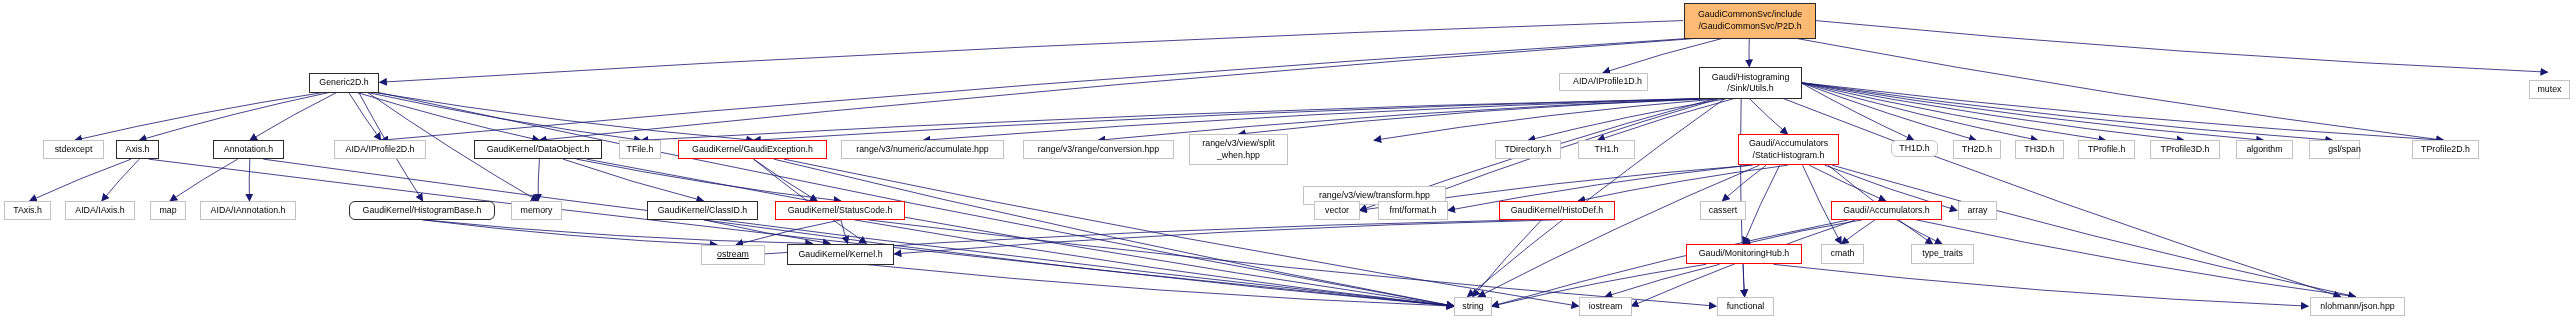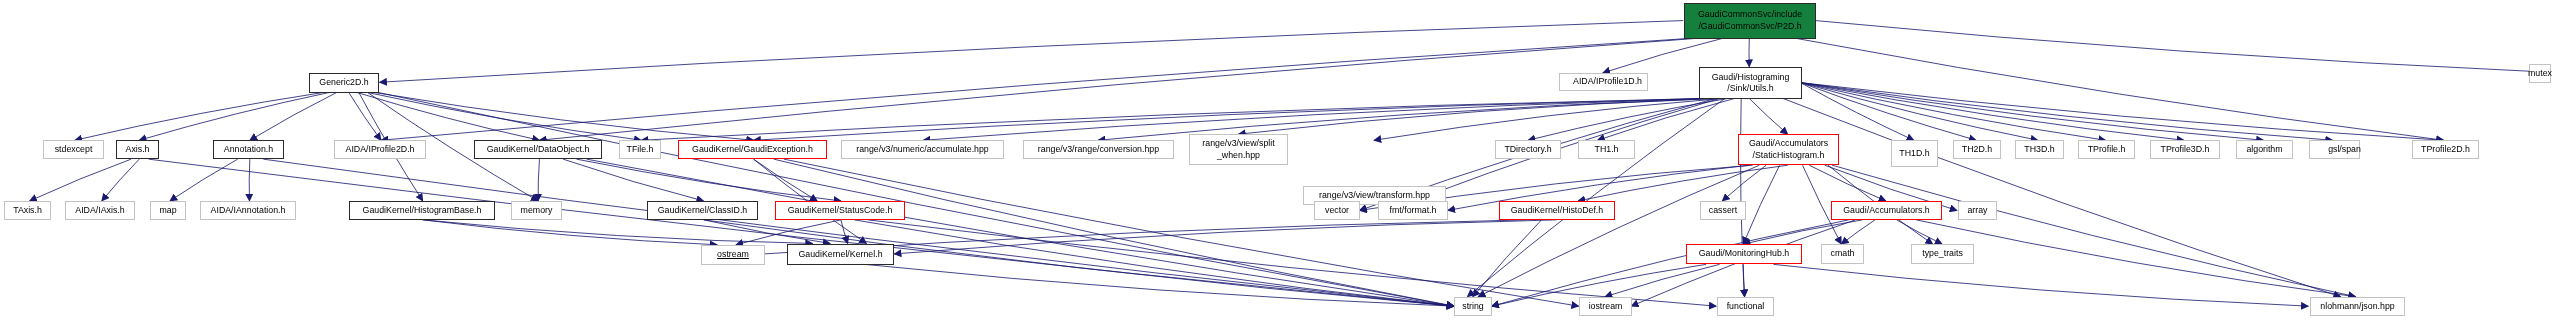--- a/index.html
+++ b/index.html
@@ -19,21 +19,21 @@
     background:#ffffff;
     font-size:8.8px;line-height:1.28;
     color:#000;
     text-align:center;
     white-space:nowrap;
     z-index:2;
   }
   .node.ext{border:0.7px solid #c3c3c3;}
   .node.doc{border:1px solid #2a2a2a;}
   .node.red{border:1px solid #ff0000;}
-  .node.main{border:1px solid #2a2a2a;background:#15803d;}
+  .node.main{border:1px solid #2a2a2a;background:#fdba74;}
   .edge{fill:none;}
 </style>
 </head>
 <body>
 
 <div id="graph" style="width: 2576px; height: 321px;">
   <svg id="edges" xmlns="http://www.w3.org/2000/svg" width="2576" height="321" viewBox="0 0 3814 476">
     <defs>
       <marker id="arr" viewBox="0 0 10 10" refX="9" refY="5" markerWidth="10" markerHeight="10" orient="auto">
         <path d="M0,0 L10,5 L0,10 z" fill="#191970"></path>
@@ -133,21 +133,21 @@
     <div class="node doc" style="left: 309px; top: 73px; width: 70px; height: 20px; text-align: right;">
       <span>Generic2D.h</span>
     </div>
     <div class="node ext" style="left: 1559px; top: 73px; width: 89px; height: 18px; padding-left: 8px;">
       <span>AIDA/IProfile1D.h</span>
     </div>
     <div class="node doc" style="left: 1699px; top: 67px; width: 103px; height: 32px;">
       <span>Gaudi/Histograming</span>
       <span>/Sink/Utils.h</span>
     </div>
-    <div class="node ext" style="left: 2529px; top: 64px; width: 22px; height: 19px; text-align: right;">
+    <div class="node ext" style="left: 2529px; top: 80px; width: 41px; height: 19px; text-align: right;">
       <span>mutex</span>
     </div>
     <div class="node ext" style="left: 43px; top: 140px; width: 61px; height: 19px;">
       <span>stdexcept</span>
     </div>
     <div class="node doc" style="left: 116px; top: 140px; width: 43px; height: 19px; align-items: center;">
       <span>Axis.h</span>
     </div>
     <div class="node doc" style="left: 213px; top: 140px; width: 71px; height: 19px;">
       <span>Annotation.h</span>
@@ -180,21 +180,21 @@
     <div class="node ext" style="left: 1495px; top: 140px; width: 66px; height: 19px;">
       <span>TDirectory.h</span>
     </div>
     <div class="node ext" style="left: 1578px; top: 140px; width: 57px; height: 19px;">
       <span>TH1.h</span>
     </div>
     <div class="node red" style="left: 1738px; top: 134px; width: 101px; height: 31px;">
       <span>Gaudi/Accumulators</span>
       <span>/StaticHistogram.h</span>
     </div>
-    <div class="node ext" style="left: 1891px; top: 140px; width: 47px; height: 27px;">
+    <div class="node ext" style="left: 1891px; top: 140px; width: 47px; height: 17px; border-radius: 6px;">
       <span>TH1D.h</span>
     </div>
     <div class="node ext" style="left: 1953px; top: 140px; width: 48px; height: 19px;">
       <span>TH2D.h</span>
     </div>
     <div class="node ext" style="left: 2015px; top: 140px; width: 49px; height: 19px;">
       <span>TH3D.h</span>
     </div>
     <div class="node ext" style="left: 2078px; top: 140px; width: 57px; height: 19px;">
       <span>TProfile.h</span>
@@ -216,21 +216,21 @@
     </div>
     <div class="node ext" style="left: 65px; top: 201px; width: 70px; height: 19px;">
       <span>AIDA/IAxis.h</span>
     </div>
     <div class="node ext" style="left: 150px; top: 201px; width: 36px; height: 19px;">
       <span>map</span>
     </div>
     <div class="node ext" style="left: 200px; top: 201px; width: 96px; height: 19px;">
       <span>AIDA/IAnnotation.h</span>
     </div>
-    <div class="node doc" style="left: 349px; top: 201px; width: 146px; height: 19px;">
+    <div class="node doc" style="left: 349px; top: 201px; width: 146px; height: 19px; border-radius: 6px;">
       <span>GaudiKernel/HistogramBase.h</span>
     </div>
     <div class="node ext" style="left: 511px; top: 201px; width: 51px; height: 19px;">
       <span>memory</span>
     </div>
     <div class="node doc" style="left: 647px; top: 201px; width: 111px; height: 19px;">
       <span>GaudiKernel/ClassID.h</span>
     </div>
     <div class="node red" style="left: 775px; top: 201px; width: 130px; height: 19px;">
       <span>GaudiKernel/StatusCode.h</span>

